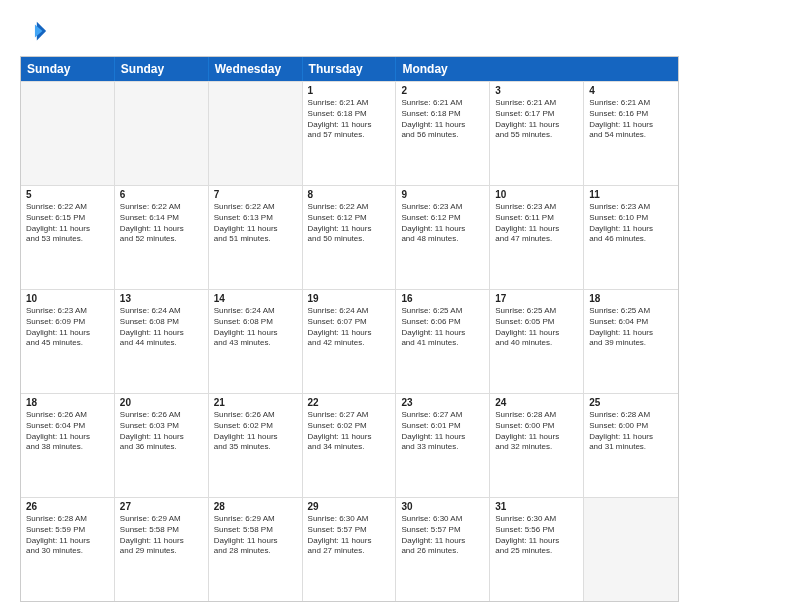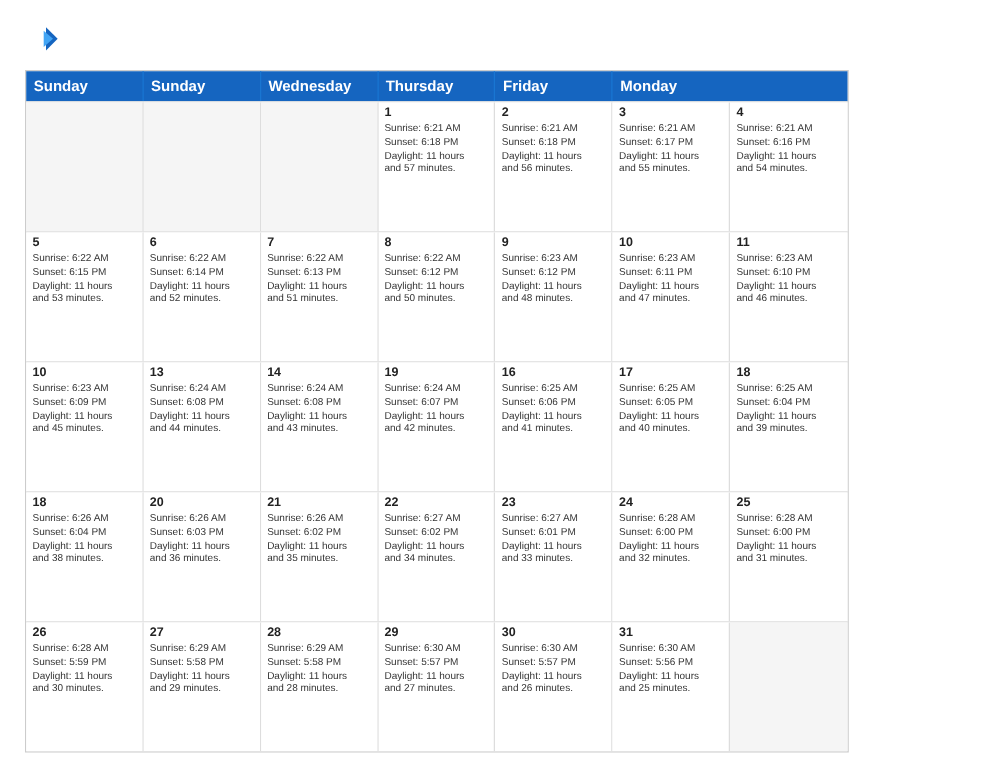--- a/index.html
+++ b/index.html
@@ -125,21 +125,20 @@
       <div class="location-title"></div>
     </div>
   </div>
 
   <div class="calendar">
     <div class="cal-header-row" id="cal-header">
         <div class="cal-header-cell">Sunday</div>
         <div class="cal-header-cell">Sunday</div>
         <div class="cal-header-cell">Wednesday</div>
         <div class="cal-header-cell">Thursday</div>
-        <div class="cal-header-cell">Friday</div>
         <div class="cal-header-cell">Monday</div>
       </div>
     <div class="cal-body" id="cal-body">
         <div class="cal-row">
           <div class="cal-cell empty"></div>
           <div class="cal-cell empty"></div>
           <div class="cal-cell empty"></div>
           <div class="cal-cell">
             <div class="day-number">1</div>
             <div class="cell-text" style="white-space: pre-line;">Sunrise: 6:21 AM

